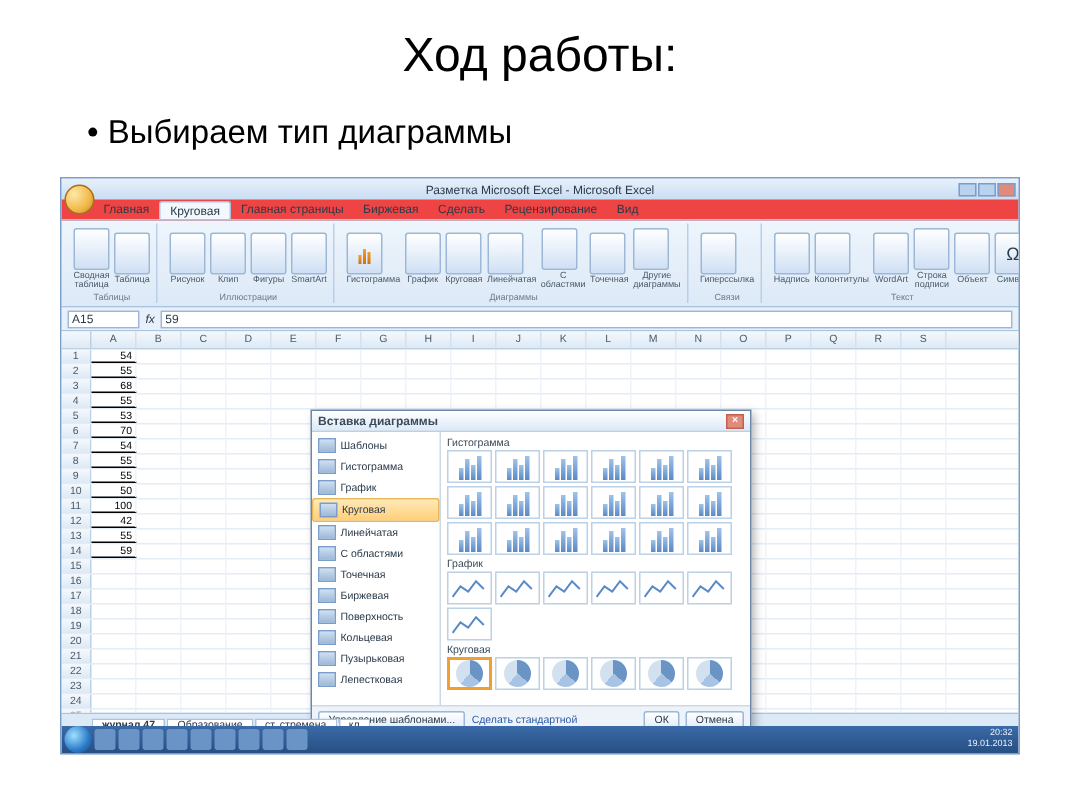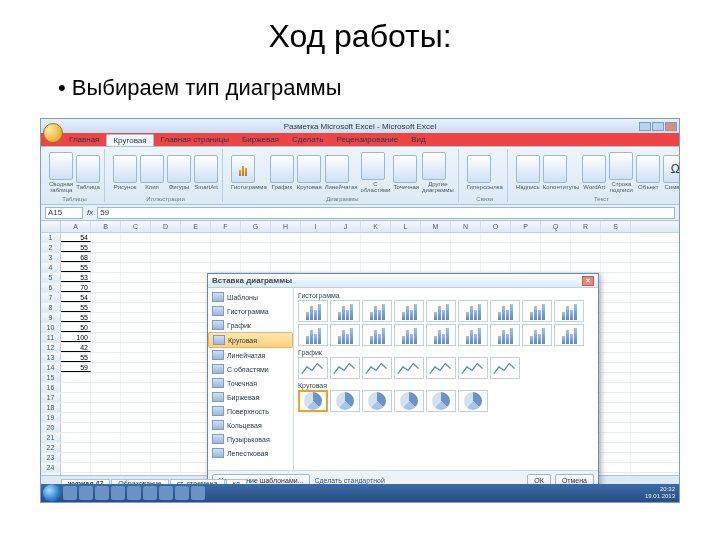--- a/index.html
+++ b/index.html
@@ -18,40 +18,40 @@
   .tab { padding: 1px 6px; border-radius: 2px 2px 0 0; }
   .tab.active { background: #f3f8fd; border: 1px solid #a9c3e0; border-bottom: none; }
   .ribbon { height: 58px; background: linear-gradient(#eef5fc,#dce9f7); border-bottom: 1px solid #a9c3e0; display: flex; padding: 2px 4px; gap: 4px; }
   .rgroup { border-right: 1px solid #b9cfe7; padding: 0 4px; display: flex; flex-direction: column; }
   .rgroup .rrow { display: flex; gap: 3px; align-items: center; flex: 1; }
   .ricon { width: 18px; height: 18px; background: linear-gradient(#fff,#cfe0f4); border: 1px solid #9db8d6; border-radius: 2px; display: flex; align-items: center; justify-content: center; }
   .ricon.big { width: 24px; height: 28px; }
   .rlabel { font-size: 6px; text-align: center; color: #4a5a6a; margin-top: 1px; }
   .glabel { font-size: 6px; text-align: center; color: #6a7a8a; }
   .fbar { height: 16px; background: #e8f1fb; border-bottom: 1px solid #a9c3e0; display: flex; align-items: center; padding: 0 4px; gap: 4px; }
-  .namebox { width: 38px; height: 12px; background: #fff; border: 1px solid #9db8d6; padding: 0 2px; }
+  .namebox { width: 48px; height: 12px; background: #fff; border: 1px solid #9db8d6; padding: 0 2px; }
   .fxbox { flex: 1; height: 12px; background: #fff; border: 1px solid #9db8d6; padding: 0 2px; }
   .grid-area { position: relative; flex: 1; background: #fff; height: 254px; }
   .colheads { display: flex; height: 12px; background: linear-gradient(#f4f8fc,#dde9f5); border-bottom: 1px solid #bcd0e6; }
   .rowhead-corner { width: 20px; border-right: 1px solid #bcd0e6; }
   .colhead { width: 30px; text-align: center; border-right: 1px solid #d3e0ee; font-size: 7px; line-height: 12px; color: #4a5a6a; }
   .rows { position: absolute; top: 12px; left: 0; right: 0; bottom: 0; overflow: hidden; }
   .row { display: flex; height: 10px; border-bottom: 1px solid #e4ecf5; }
   .rowhead { width: 20px; background: linear-gradient(#f4f8fc,#dde9f5); border-right: 1px solid #bcd0e6; text-align: center; font-size: 7px; line-height: 10px; color: #4a5a6a; }
   .cell { width: 30px; border-right: 1px solid #eef3f9; font-size: 7px; line-height: 10px; text-align: right; padding-right: 2px; color: #000; }
   .sheet-tabs { height: 14px; background: #dce9f7; border-top: 1px solid #a9c3e0; display: flex; align-items: center; padding-left: 20px; gap: 1px; }
   .sheet-tab { background: #fff; border: 1px solid #a9c3e0; border-bottom: none; padding: 0 6px; font-size: 7px; border-radius: 0 0 3px 3px; transform: scaleY(-1); }
   .sheet-tabs-inner { transform: scaleY(-1); display: flex; gap: 1px; }
   .status { height: 13px; background: linear-gradient(#d2e3f5,#b9d2ee); display: flex; align-items: center; justify-content: space-between; padding: 0 4px; font-size: 7px; color: #3a4a5a; }
   .taskbar { position: absolute; bottom: 0; left: 0; right: 0; height: 18px; background: linear-gradient(#3a6aa8,#274f82); display: flex; align-items: center; padding: 0 2px; gap: 2px; }
   .startbtn { width: 18px; height: 18px; border-radius: 50%; background: radial-gradient(circle at 35% 35%, #9fe0ff, #2a7ac8 60%, #104a88); }
   .tbicon { width: 14px; height: 14px; background: #6a93c6; border-radius: 2px; }
   .tbtime { margin-left: auto; color: #e8f1fb; font-size: 6px; text-align: right; padding-right: 2px; line-height: 7px; }
   
-  .dialog { position: absolute; left: 166px; top: 52px; width: 392px; height: 218px; background: #f3f6fa; border: 1px solid #6a88aa; box-shadow: 2px 2px 6px rgba(0,0,0,0.3); display: flex; flex-direction: column; }
+  .dialog { position: absolute; left: 166px; top: 52px; width: 294px; height: 218px; background: #f3f6fa; border: 1px solid #6a88aa; box-shadow: 2px 2px 6px rgba(0,0,0,0.3); display: flex; flex-direction: column; }
   .dlg-title { height: 14px; background: linear-gradient(#fff,#dce9f7); border-bottom: 1px solid #bcd0e6; display: flex; align-items: center; padding: 0 4px; font-size: 8px; font-weight: 600; color: #3a4a5a; justify-content: space-between; }
   .dlg-body { flex: 1; display: flex; overflow: hidden; }
   .dlg-list { width: 86px; background: #fff; border-right: 1px solid #cdd9e6; display: flex; flex-direction: column; padding: 2px 0; }
   .dlg-item { display: flex; align-items: center; gap: 3px; padding: 2px 4px; font-size: 7px; color: #2a3a4a; }
   .dlg-item .li-ico { width: 12px; height: 10px; background: linear-gradient(#cfe0f4,#9db8d6); border: 1px solid #7a9ec9; }
   .dlg-item.selected { background: linear-gradient(#ffe9b8,#ffcf7a); border: 1px solid #e6b85a; border-radius: 2px; }
   .dlg-gallery { flex: 1; overflow-y: auto; padding: 2px 4px; background: #fff; }
   .gal-sec-title { font-size: 7px; color: #3a4a5a; margin: 2px 0 1px; }
   .gal-row { display: flex; flex-wrap: wrap; gap: 2px; margin-bottom: 3px; }
   .thumb { width: 30px; height: 22px; background: #fff; border: 1px solid #bcd0e6; display: flex; align-items: flex-end; justify-content: center; gap: 1px; padding: 1px; }

